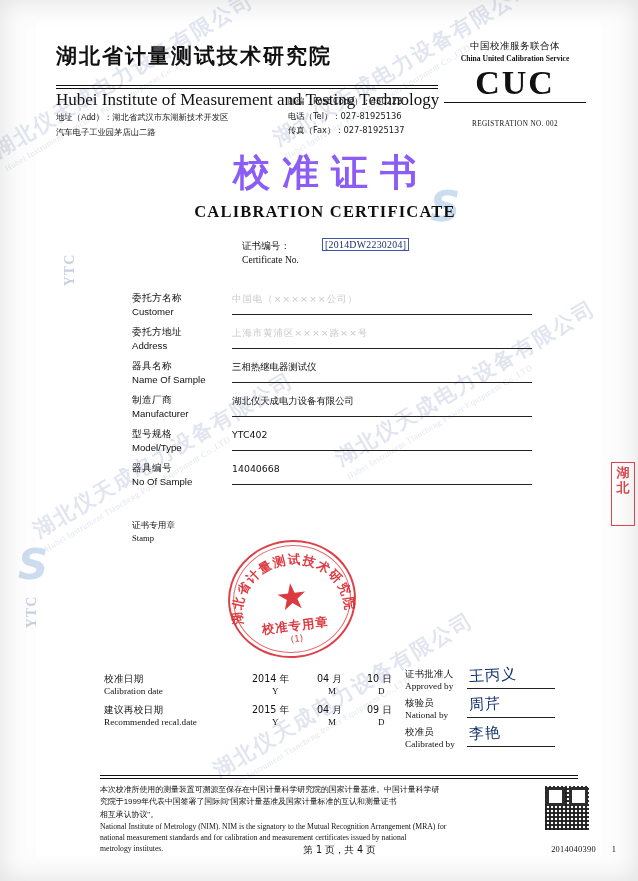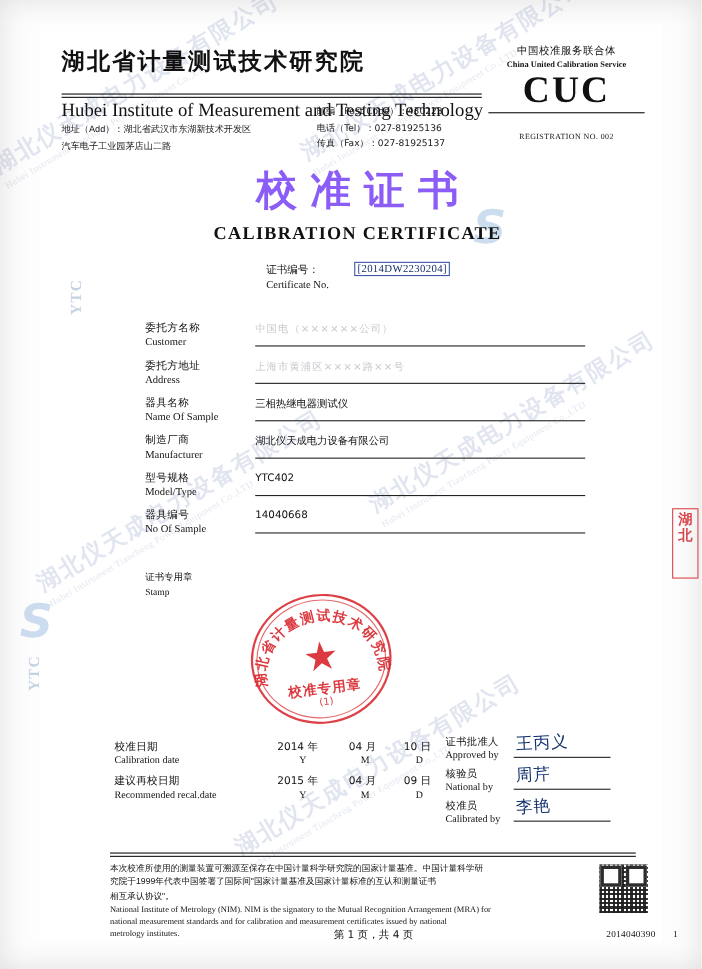--- a/index.html
+++ b/index.html
@@ -205,21 +205,21 @@
     top: 0;
     width: 94px;
   }
   .field .lcn {
     font-family: "DejaVu Sans", sans-serif;
     font-size: 9.6px;
     color: #111;
     letter-spacing: 0.4px;
   }
   .field .len {
-    font-family: Liberation Serif, serif;
+    font-family: Liberation Sans, sans-serif;
     font-size: 9.6px;
     color: #111;
     margin-top: 1px;
   }
   .field .value {
     position: absolute;
     left: 100px;
     right: 0;
     top: 1px;
     font-family: "DejaVu Sans", sans-serif;

